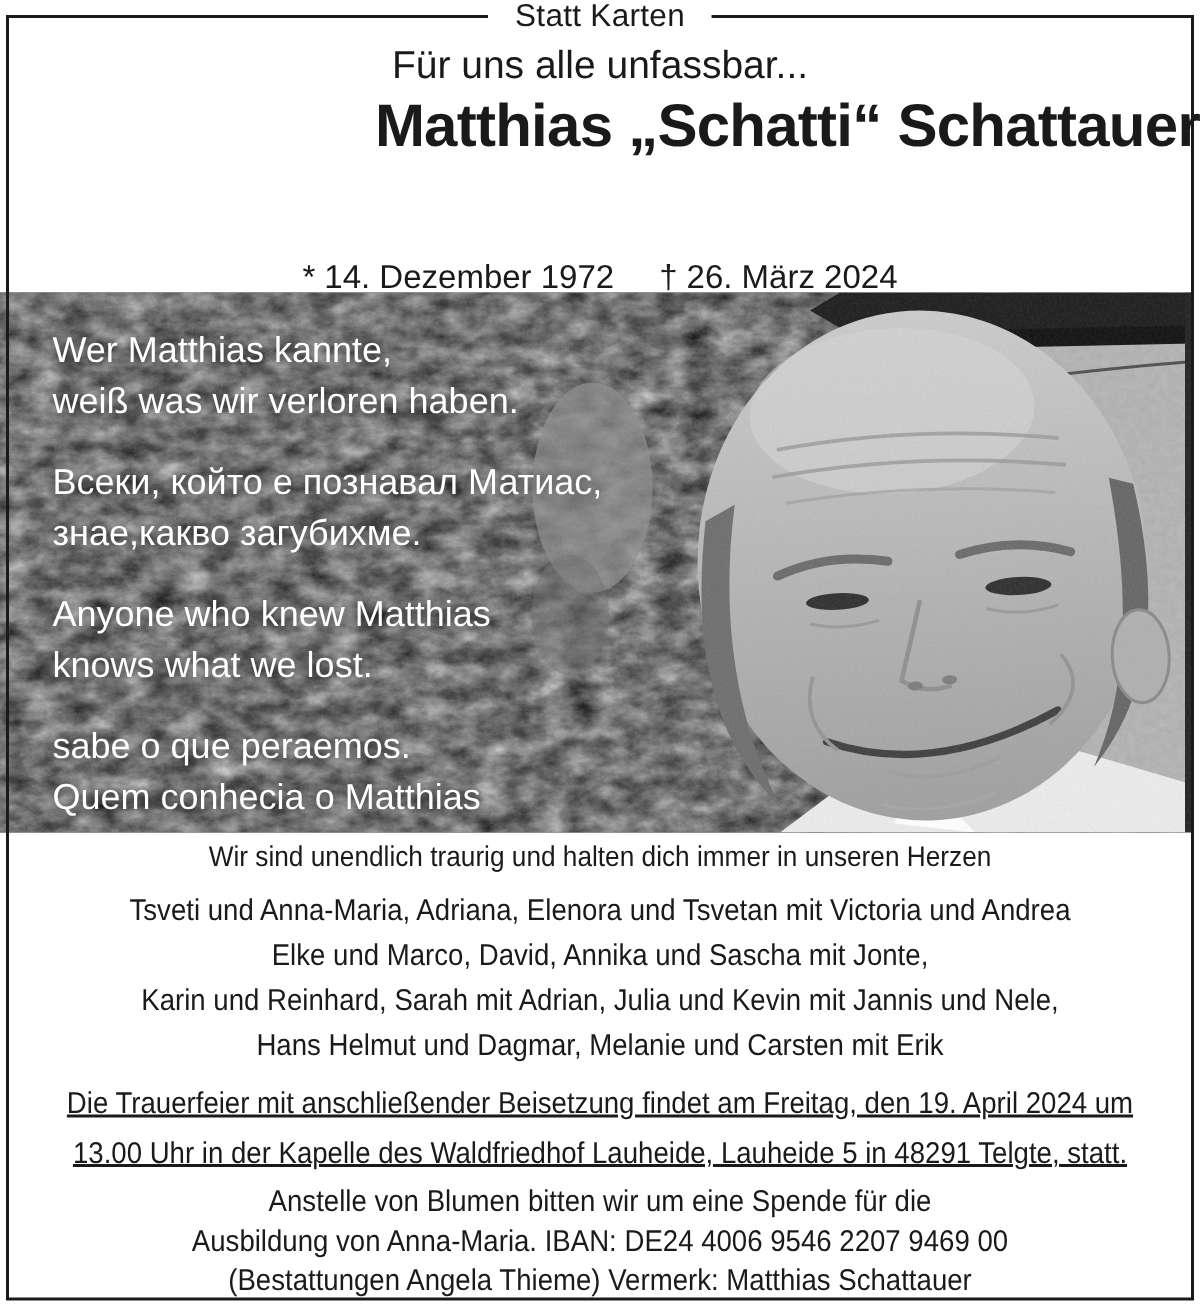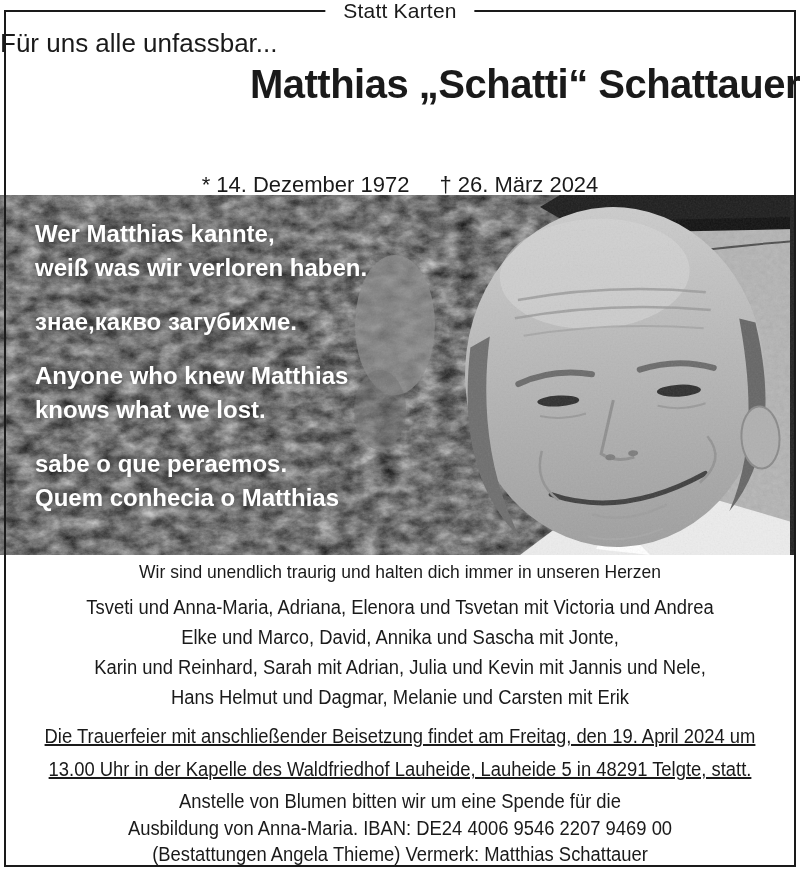--- a/index.html
+++ b/index.html
@@ -11,35 +11,35 @@
   .frame{
     position:absolute;left:4px;right:4px;top:10px;bottom:4px;
     border:2px solid #1a1a1a;z-index:2;pointer-events:none;
   }
   .legend{
     position:absolute;top:0;left:50%;transform:translateX(-50%);
     background:#ffffff;padding:0 18px;font-size:21px;letter-spacing:.2px;
     z-index:3;white-space:nowrap;line-height:22px;
   }
   
-  .subtitle{position:absolute;top:28px;left:0;width:100%;font-size:26px;}
+  .subtitle{position:absolute;top:28px;left:0;width:100%;text-align:center;font-size:26px;}
   .title{
     position:absolute;top:62px;left:0;width:100%;text-align:right;
     font-size:40px;font-weight:bold;letter-spacing:-0.5px;margin:0;
   }
   .dates{position:absolute;top:130px;left:0;width:100%;display:flex;justify-content:center;gap:30px;z-index:1;margin-top:40px;}
   .date-col{text-align:center;font-size:22px;line-height:30px;}
   .date-line{white-space:nowrap;}
   .date-sym{display:inline-block;margin-right:6px;}
   
   .photo{position:absolute;left:0;top:195px;width:795px;height:360px;z-index:1;overflow:hidden;background:#333;}
   .photo svg{display:block;width:100%;height:100%;}
   .photo-text{
     position:absolute;left:35px;top:22px;color:#ffffff;font-size:24px;
-    font-weight:bold;line-height:34px;text-shadow:0 0 6px rgba(0,0,0,.45);
+    font-weight:normal;line-height:34px;text-shadow:0 0 6px rgba(0,0,0,.45);
   }
   .stanza{margin:0 0 20px 0;}
   .stanza div{white-space:nowrap;}
   
   .block{position:absolute;left:6px;right:6px;text-align:center;}
   .intro{top:561px;font-size:19px;}
   .family{top:592px;font-size:20px;line-height:30px;}
   .funeral{top:720px;font-size:20px;line-height:33px;text-decoration:underline;}
   .donation{top:788px;font-size:20px;line-height:26.5px;}
   .cond{display:block;transform:scaleX(0.92);transform-origin:50% 50%;white-space:nowrap;}
@@ -158,20 +158,21 @@
 
       <rect x="0" y="0" width="795" height="360" filter="url(#grainF)" opacity="0.12"></rect>
     </svg>
 
     <div class="photo-text">
       <div class="stanza">
         <div>Wer Matthias kannte,</div>
         <div>weiß was wir verloren haben.</div>
       </div>
       <div class="stanza">
+        <div>Всеки, който е познавал Матиас,</div>
         <div>знае,какво загубихме.</div>
       </div>
       <div class="stanza">
         <div>Anyone who knew Matthias</div>
         <div>knows what we lost.</div>
       </div>
       <div class="stanza">
         <div>sabe o que peraemos.</div>
         <div>Quem conhecia o Matthias</div>
       </div>

